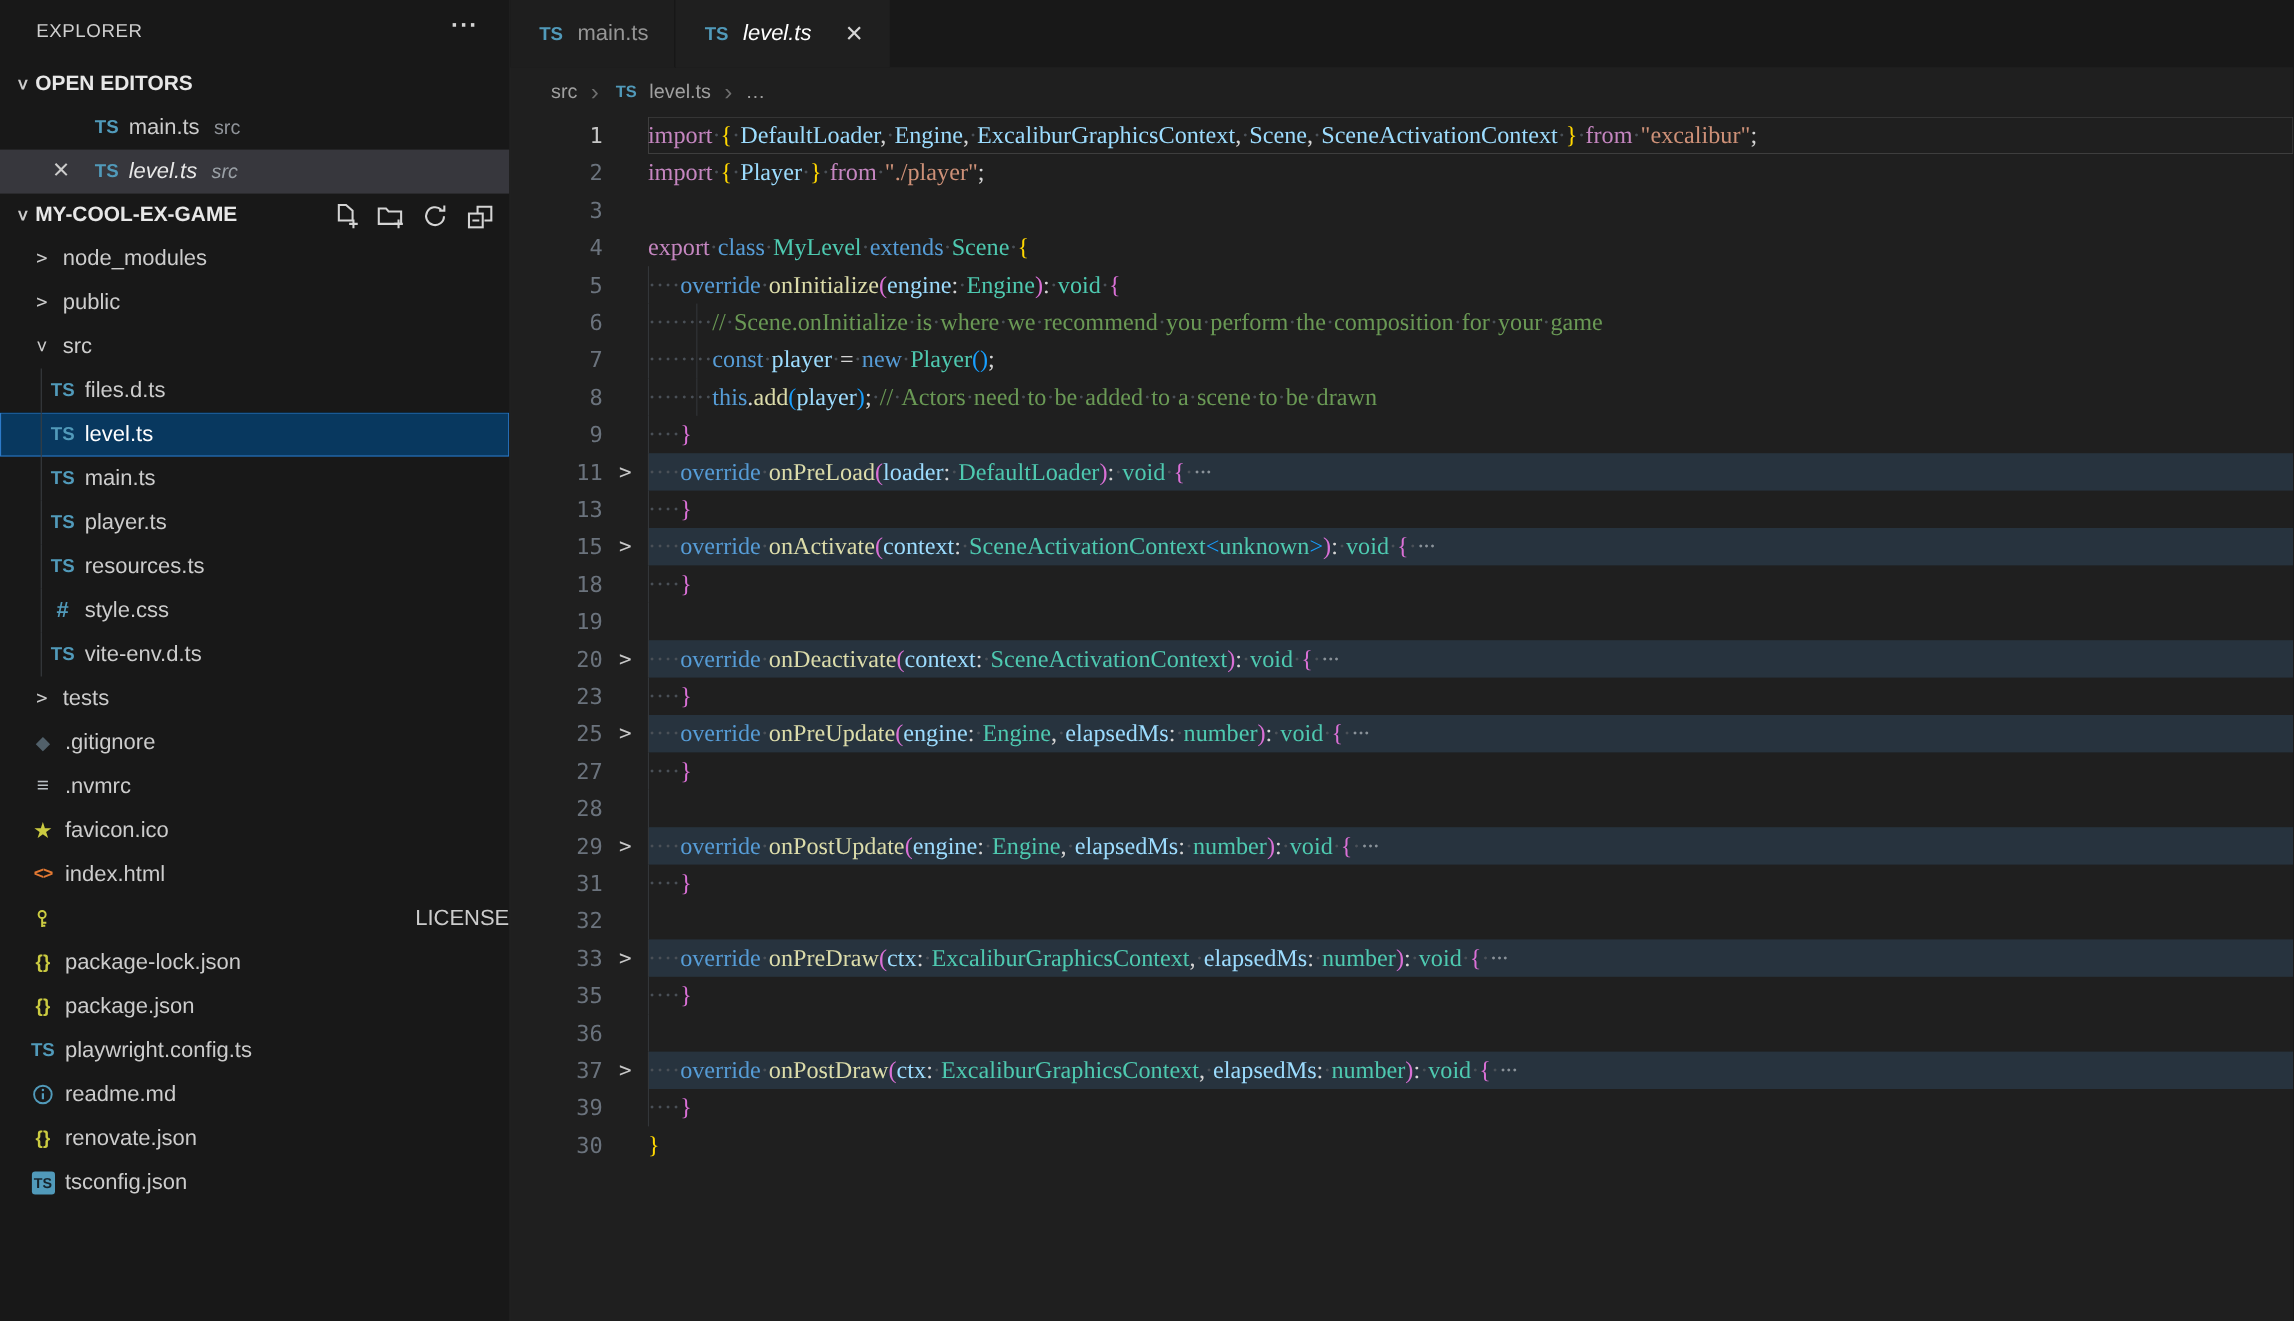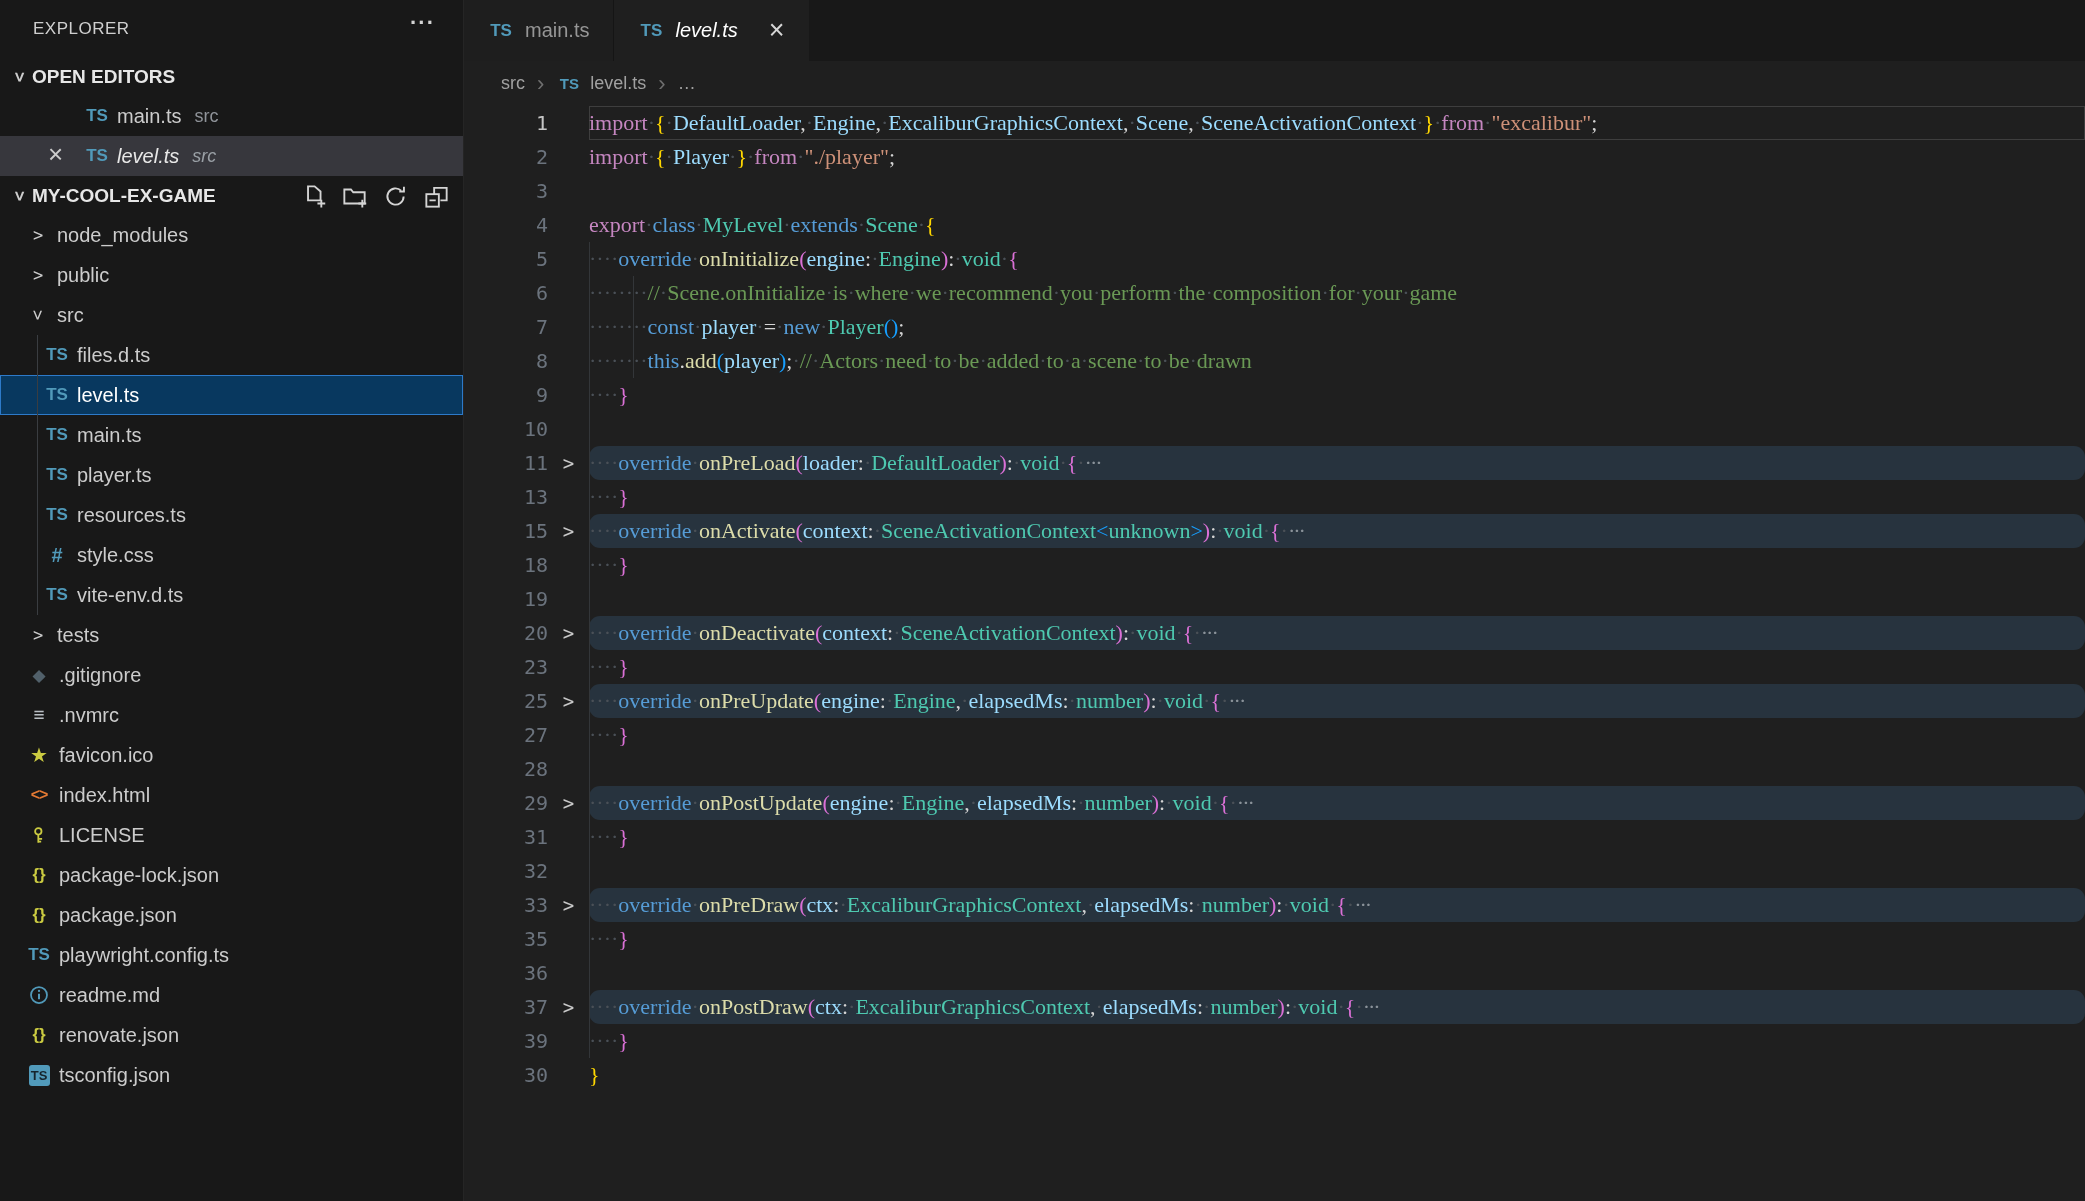--- a/index.html
+++ b/index.html
@@ -63,21 +63,21 @@
   .bc-item .ico-ts { font-size:15px; }
 
   .code { flex:1; position:relative; font-family:"DejaVu Sans Mono",monospace;
     font-size:22px; line-height:34px; overflow:hidden; }
   .cl { display:flex; height:34px; white-space:pre; }
   .cl .num { width:84px; text-align:right; color:#6b737d; flex:none;
     font-size:20px; cursor:pointer; }
   .cl.cur .num { color:#c6c6c6; }
   .cl .foldc { width:41px; flex:none; text-align:center; color:#c8c8c8; font-size:19px; cursor:pointer; }
   .cl .content { flex:1; position:relative; min-width:0;font-family:Liberation Serif, serif; }
-  .cl.hl .content { background:var(--fold-hl,#27333e);border-radius:11px; }
+  .cl.hl .content { background:var(--fold-hl,#27333e); }
   .cl.cur .content { box-shadow:inset 0 0 0 1px #3e3e3e; }
   .gl { position:absolute; top:0; bottom:0; width:1px; background:#333639; }
   .w { color:var(--ws,#4a5057); }
   .tk-kw1{color:var(--kw1)} .tk-kw2{color:var(--kw2)} .tk-ty{color:var(--ty)}
   .tk-vr{color:var(--vr)} .tk-fn{color:var(--fn)} .tk-st{color:var(--st)}
   .tk-cm{color:var(--cm)} .tk-tx{color:var(--tx)} .tk-b1{color:var(--b1)}
   .tk-b2{color:var(--b2)} .tk-b3{color:var(--b3)}
   .tk-fd{color:var(--fd); letter-spacing:-2px;}
 </style>
 </head>
@@ -223,21 +223,21 @@
             <span class="ico-star">★</span>
           </span>
           <span class="label">favicon.ico</span>
         </div>
         <div class="row" style="padding-left: 26px;">
           <span class="icobox">
             <span class="ico-html">&lt;&gt;</span>
           </span>
           <span class="label">index.html</span>
         </div>
-        <div class="row" style="padding-left: 26px;">
+        <div class="row" style="padding-left: 26px; justify-content: space-between;">
           <span class="icobox">
             <svg viewBox="0 0 16 16" width="19" height="19">
               <circle cx="7" cy="4.5" r="2.7" stroke="#cbcb41" fill="none" stroke-width="1.5"></circle>
               <path d="M7 7.2V14M7 10.8h3.2M7 13.2h2.4" stroke="#cbcb41" fill="none" stroke-width="1.5"></path>
             </svg>
           </span>
           <span class="label">LICENSE</span>
         </div>
         <div class="row" style="padding-left: 26px;">
           <span class="icobox">
@@ -317,21 +317,20 @@
     <div class="code" id="code">
         <div class="cl cur"><span class="num">1</span><span class="foldc"></span><div class="content"><span class="tk-kw1">import</span><span class="w">·</span><span class="tk-b1">{</span><span class="w">·</span><span class="tk-vr">DefaultLoader</span><span class="tk-tx">,</span><span class="w">·</span><span class="tk-vr">Engine</span><span class="tk-tx">,</span><span class="w">·</span><span class="tk-vr">ExcaliburGraphicsContext</span><span class="tk-tx">,</span><span class="w">·</span><span class="tk-vr">Scene</span><span class="tk-tx">,</span><span class="w">·</span><span class="tk-vr">SceneActivationContext</span><span class="w">·</span><span class="tk-b1">}</span><span class="w">·</span><span class="tk-kw1">from</span><span class="w">·</span><span class="tk-st">"excalibur"</span><span class="tk-tx">;</span></div></div>
         <div class="cl"><span class="num">2</span><span class="foldc"></span><div class="content"><span class="tk-kw1">import</span><span class="w">·</span><span class="tk-b1">{</span><span class="w">·</span><span class="tk-vr">Player</span><span class="w">·</span><span class="tk-b1">}</span><span class="w">·</span><span class="tk-kw1">from</span><span class="w">·</span><span class="tk-st">"./player"</span><span class="tk-tx">;</span></div></div>
         <div class="cl"><span class="num">3</span><span class="foldc"></span><div class="content"></div></div>
         <div class="cl"><span class="num">4</span><span class="foldc"></span><div class="content"><span class="tk-kw1">export</span><span class="w">·</span><span class="tk-kw2">class</span><span class="w">·</span><span class="tk-ty">MyLevel</span><span class="w">·</span><span class="tk-kw2">extends</span><span class="w">·</span><span class="tk-ty">Scene</span><span class="w">·</span><span class="tk-b1">{</span></div></div>
         <div class="cl"><span class="num">5</span><span class="foldc"></span><div class="content"><span class="gl" style="left: 0px;"></span><span class="w">····</span><span class="tk-kw2">override</span><span class="w">·</span><span class="tk-fn">onInitialize</span><span class="tk-b2">(</span><span class="tk-vr">engine</span><span class="tk-tx">:</span><span class="w">·</span><span class="tk-ty">Engine</span><span class="tk-b2">)</span><span class="tk-tx">:</span><span class="w">·</span><span class="tk-ty">void</span><span class="w">·</span><span class="tk-b2">{</span></div></div>
         <div class="cl"><span class="num">6</span><span class="foldc"></span><div class="content"><span class="gl" style="left: 0px;"></span><span class="gl" style="left: calc(4ch);"></span><span class="w">········</span><span class="tk-cm">//</span><span class="w">·</span><span class="tk-cm">Scene.onInitialize</span><span class="w">·</span><span class="tk-cm">is</span><span class="w">·</span><span class="tk-cm">where</span><span class="w">·</span><span class="tk-cm">we</span><span class="w">·</span><span class="tk-cm">recommend</span><span class="w">·</span><span class="tk-cm">you</span><span class="w">·</span><span class="tk-cm">perform</span><span class="w">·</span><span class="tk-cm">the</span><span class="w">·</span><span class="tk-cm">composition</span><span class="w">·</span><span class="tk-cm">for</span><span class="w">·</span><span class="tk-cm">your</span><span class="w">·</span><span class="tk-cm">game</span></div></div>
         <div class="cl"><span class="num">7</span><span class="foldc"></span><div class="content"><span class="gl" style="left: 0px;"></span><span class="gl" style="left: calc(4ch);"></span><span class="w">········</span><span class="tk-kw2">const</span><span class="w">·</span><span class="tk-vr">player</span><span class="w">·</span><span class="tk-tx">=</span><span class="w">·</span><span class="tk-kw2">new</span><span class="w">·</span><span class="tk-ty">Player</span><span class="tk-b3">()</span><span class="tk-tx">;</span></div></div>
         <div class="cl"><span class="num">8</span><span class="foldc"></span><div class="content"><span class="gl" style="left: 0px;"></span><span class="gl" style="left: calc(4ch);"></span><span class="w">········</span><span class="tk-kw2">this</span><span class="tk-tx">.</span><span class="tk-fn">add</span><span class="tk-b3">(</span><span class="tk-vr">player</span><span class="tk-b3">)</span><span class="tk-tx">;</span><span class="w">·</span><span class="tk-cm">//</span><span class="w">·</span><span class="tk-cm">Actors</span><span class="w">·</span><span class="tk-cm">need</span><span class="w">·</span><span class="tk-cm">to</span><span class="w">·</span><span class="tk-cm">be</span><span class="w">·</span><span class="tk-cm">added</span><span class="w">·</span><span class="tk-cm">to</span><span class="w">·</span><span class="tk-cm">a</span><span class="w">·</span><span class="tk-cm">scene</span><span class="w">·</span><span class="tk-cm">to</span><span class="w">·</span><span class="tk-cm">be</span><span class="w">·</span><span class="tk-cm">drawn</span></div></div>
         <div class="cl"><span class="num">9</span><span class="foldc"></span><div class="content"><span class="gl" style="left: 0px;"></span><span class="w">····</span><span class="tk-b2">}</span></div></div>
-        <div class="cl"><span class="num">10</span><span class="foldc"></span><div class="content"><span class="gl" style="left: 0px;"></span></div></div>
         <div class="cl hl"><span class="num">11</span><span class="foldc">&gt;</span><div class="content"><span class="gl" style="left: 0px;"></span><span class="w">····</span><span class="tk-kw2">override</span><span class="w">·</span><span class="tk-fn">onPreLoad</span><span class="tk-b2">(</span><span class="tk-vr">loader</span><span class="tk-tx">:</span><span class="w">·</span><span class="tk-ty">DefaultLoader</span><span class="tk-b2">)</span><span class="tk-tx">:</span><span class="w">·</span><span class="tk-ty">void</span><span class="w">·</span><span class="tk-b2">{</span><span class="w">·</span><span class="tk-fd">···</span></div></div>
         <div class="cl"><span class="num">13</span><span class="foldc"></span><div class="content"><span class="gl" style="left: 0px;"></span><span class="w">····</span><span class="tk-b2">}</span></div></div>
         <div class="cl hl"><span class="num">15</span><span class="foldc">&gt;</span><div class="content"><span class="gl" style="left: 0px;"></span><span class="w">····</span><span class="tk-kw2">override</span><span class="w">·</span><span class="tk-fn">onActivate</span><span class="tk-b2">(</span><span class="tk-vr">context</span><span class="tk-tx">:</span><span class="w">·</span><span class="tk-ty">SceneActivationContext</span><span class="tk-b3">&lt;</span><span class="tk-ty">unknown</span><span class="tk-b3">&gt;</span><span class="tk-b2">)</span><span class="tk-tx">:</span><span class="w">·</span><span class="tk-ty">void</span><span class="w">·</span><span class="tk-b2">{</span><span class="w">·</span><span class="tk-fd">···</span></div></div>
         <div class="cl"><span class="num">18</span><span class="foldc"></span><div class="content"><span class="gl" style="left: 0px;"></span><span class="w">····</span><span class="tk-b2">}</span></div></div>
         <div class="cl"><span class="num">19</span><span class="foldc"></span><div class="content"><span class="gl" style="left: 0px;"></span></div></div>
         <div class="cl hl"><span class="num">20</span><span class="foldc">&gt;</span><div class="content"><span class="gl" style="left: 0px;"></span><span class="w">····</span><span class="tk-kw2">override</span><span class="w">·</span><span class="tk-fn">onDeactivate</span><span class="tk-b2">(</span><span class="tk-vr">context</span><span class="tk-tx">:</span><span class="w">·</span><span class="tk-ty">SceneActivationContext</span><span class="tk-b2">)</span><span class="tk-tx">:</span><span class="w">·</span><span class="tk-ty">void</span><span class="w">·</span><span class="tk-b2">{</span><span class="w">·</span><span class="tk-fd">···</span></div></div>
         <div class="cl"><span class="num">23</span><span class="foldc"></span><div class="content"><span class="gl" style="left: 0px;"></span><span class="w">····</span><span class="tk-b2">}</span></div></div>
         <div class="cl hl"><span class="num">25</span><span class="foldc">&gt;</span><div class="content"><span class="gl" style="left: 0px;"></span><span class="w">····</span><span class="tk-kw2">override</span><span class="w">·</span><span class="tk-fn">onPreUpdate</span><span class="tk-b2">(</span><span class="tk-vr">engine</span><span class="tk-tx">:</span><span class="w">·</span><span class="tk-ty">Engine</span><span class="tk-tx">,</span><span class="w">·</span><span class="tk-vr">elapsedMs</span><span class="tk-tx">:</span><span class="w">·</span><span class="tk-ty">number</span><span class="tk-b2">)</span><span class="tk-tx">:</span><span class="w">·</span><span class="tk-ty">void</span><span class="w">·</span><span class="tk-b2">{</span><span class="w">·</span><span class="tk-fd">···</span></div></div>
         <div class="cl"><span class="num">27</span><span class="foldc"></span><div class="content"><span class="gl" style="left: 0px;"></span><span class="w">····</span><span class="tk-b2">}</span></div></div>
         <div class="cl"><span class="num">28</span><span class="foldc"></span><div class="content"><span class="gl" style="left: 0px;"></span></div></div>

